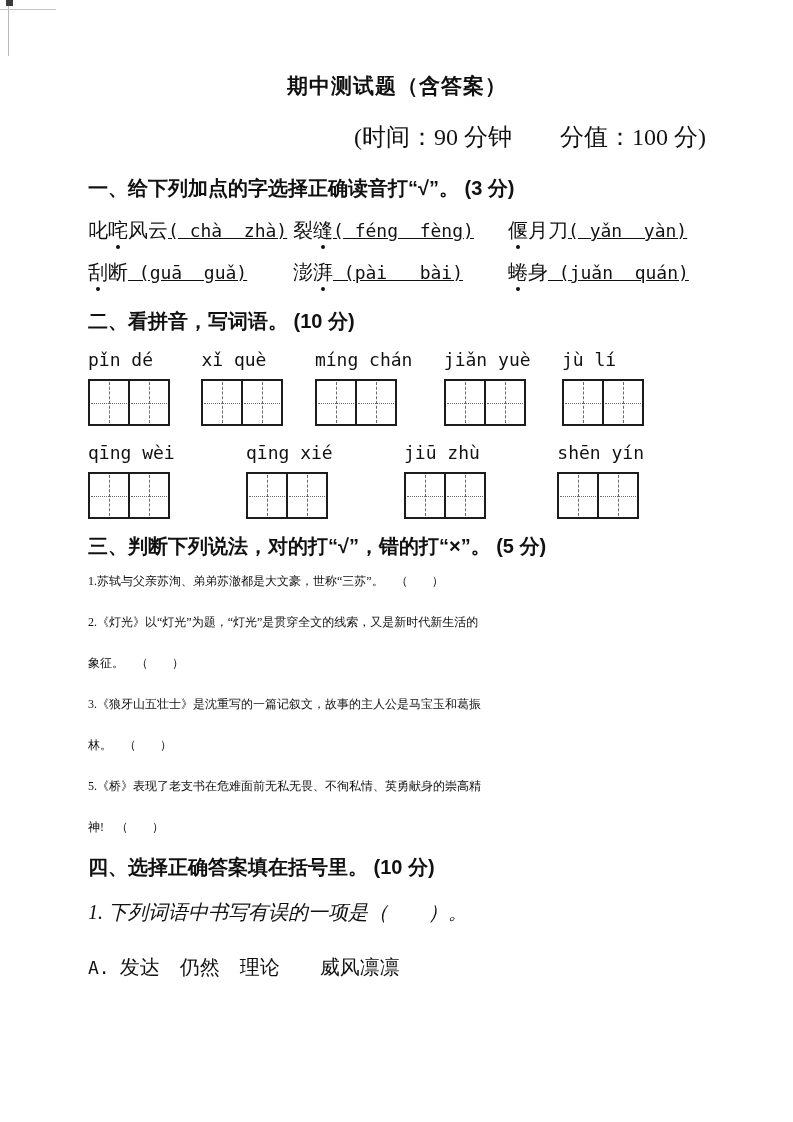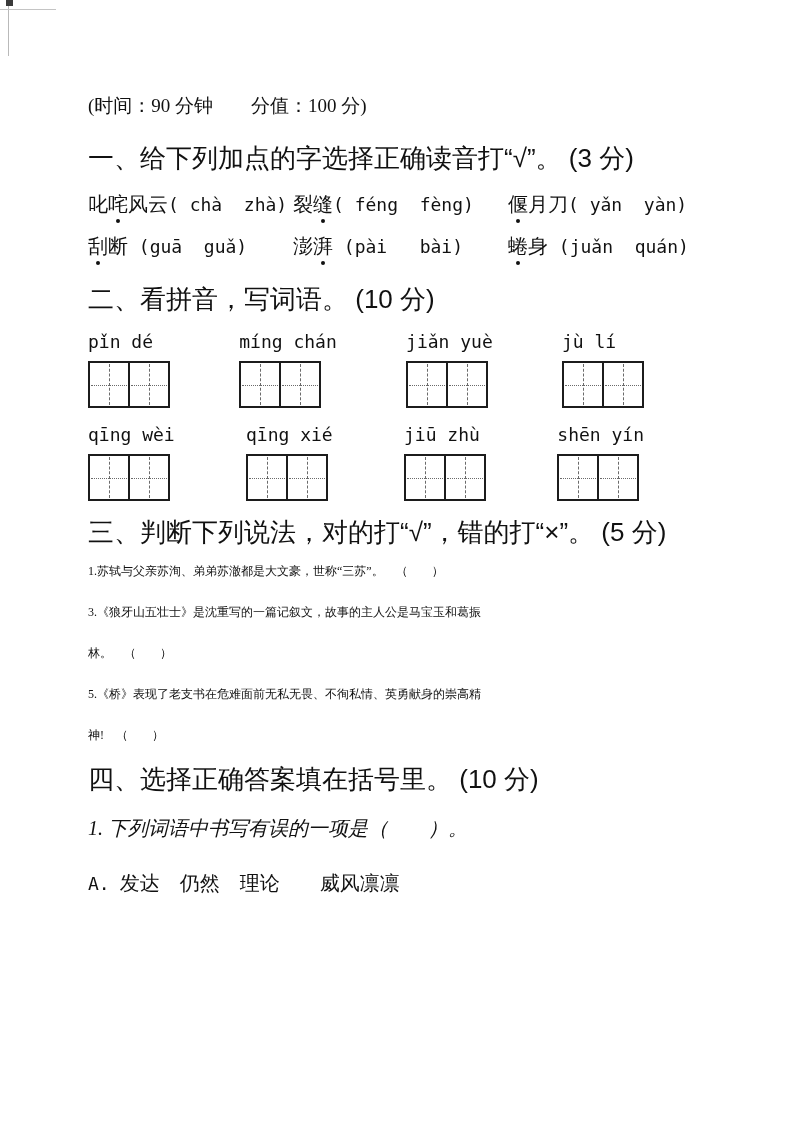--- a/index.html
+++ b/index.html
@@ -33,28 +33,28 @@
   }
 
   .title {
     text-align: center;
     font-size: 21px;
     font-weight: bold;
     letter-spacing: 1px;
     margin: 0 0 0 0;
   }
   .subtitle {
-    text-align: left;
-    font-size: 19px;
+    text-align: right;
+    font-size: 24px;
     margin-top: 21px;
     white-space: pre;
   }
   .sec-heading {
-    font-size: 26px;
-    font-weight: normal;
+    font-size: 20px;
+    font-weight: bold;
     font-family: "Liberation Sans", "DejaVu Sans", sans-serif;
     margin-top: 22px;
     white-space: pre;
   }
   
   .s1-row {
     display: grid;
     grid-template-columns: 205px 215px auto;
     font-size: 20px;
     margin-top: 15px;
@@ -70,20 +70,21 @@
     bottom: -5px;
     transform: translateX(-50%);
     width: 4px; height: 4px;
     border-radius: 50%;
     background: #111;
   }
   .py {
     font-family: "DejaVu Sans Mono", monospace;
     font-size: 18px;
     white-space: pre;
+    text-decoration: underline;
   }
   
   .s2-group {
     display: flex;
     justify-content: space-between;
     width: 556px;
     margin-top: 14px;
   }
   .s2-col { }
   .py-label {
@@ -141,20 +142,21 @@
 </style>
 </head>
 <body>
 
 <div class="artifact-v"></div>
 <div class="artifact-h"></div>
 <div class="artifact-notch"></div>
 
 <div class="sheet">
 
+  <div class="title">期中测试题（含答案）</div>
   <div class="subtitle">(时间：90 分钟　　分值：100 分)</div>
 
   <div class="sec-heading">一、给下列加点的字选择正确读音打“√”。 (3 分)</div>
 
   <div class="s1-row">
     <div class="s1-item">
       <span class="cn"><span>叱</span><span class="dotted">咤</span><span>风云</span></span><span class="py">( chà  zhà)</span>
     </div>
     <div class="s1-item">
       <span class="cn"><span>裂</span><span class="dotted">缝</span><span></span></span><span class="py">( féng  fèng)</span>
@@ -180,20 +182,27 @@
 
   <div class="s2-group">
     <div class="s2-col">
       <div class="py-label">pǐn dé</div>
       <div class="wgrid">
           <div class="wcell"></div>
           <div class="wcell"></div>
         </div>
     </div>
     <div class="s2-col">
+      <div class="py-label">xǐ què</div>
+      <div class="wgrid">
+          <div class="wcell"></div>
+          <div class="wcell"></div>
+        </div>
+    </div>
+    <div class="s2-col">
       <div class="py-label">míng chán</div>
       <div class="wgrid">
           <div class="wcell"></div>
           <div class="wcell"></div>
         </div>
     </div>
     <div class="s2-col">
       <div class="py-label">jiǎn yuè</div>
       <div class="wgrid">
           <div class="wcell"></div>
@@ -238,20 +247,24 @@
           <div class="wcell"></div>
         </div>
     </div>
   </div>
 
   <div class="sec-heading" style="margin-top:12px;">三、判断下列说法，对的打“√”，错的打“×”。 (5 分)</div>
 
   <div class="s3-block">
     <div class="stmt">
       <div class="line">1.苏轼与父亲苏洵、弟弟苏澈都是大文豪，世称“三苏”。　（　　）</div>
+    </div>
+    <div class="stmt">
+      <div class="line">2.《灯光》以“灯光”为题，“灯光”是贯穿全文的线索，又是新时代新生活的</div>
+      <div class="line">象征。　（　　）</div>
     </div>
     <div class="stmt">
       <div class="line">3.《狼牙山五壮士》是沈重写的一篇记叙文，故事的主人公是马宝玉和葛振</div>
       <div class="line">林。　（　　）</div>
     </div>
     <div class="stmt">
       <div class="line">5.《桥》表现了老支书在危难面前无私无畏、不徇私情、英勇献身的崇高精</div>
       <div class="line">神!　（　　）</div>
     </div>
   </div>

